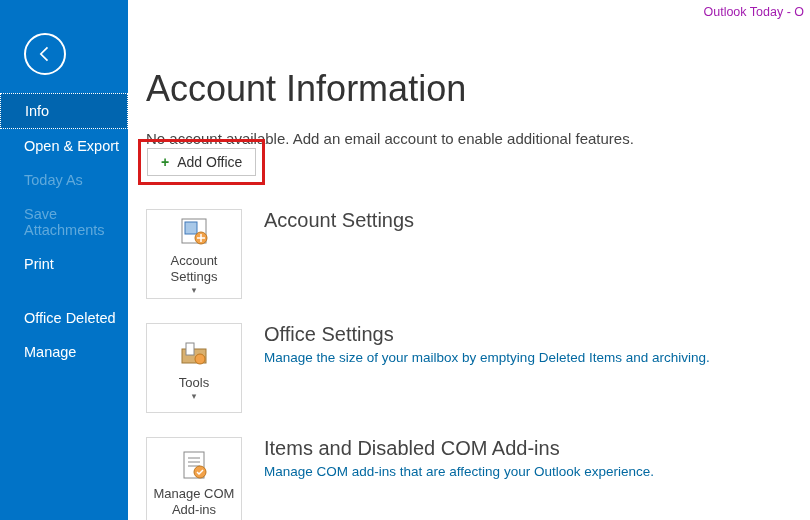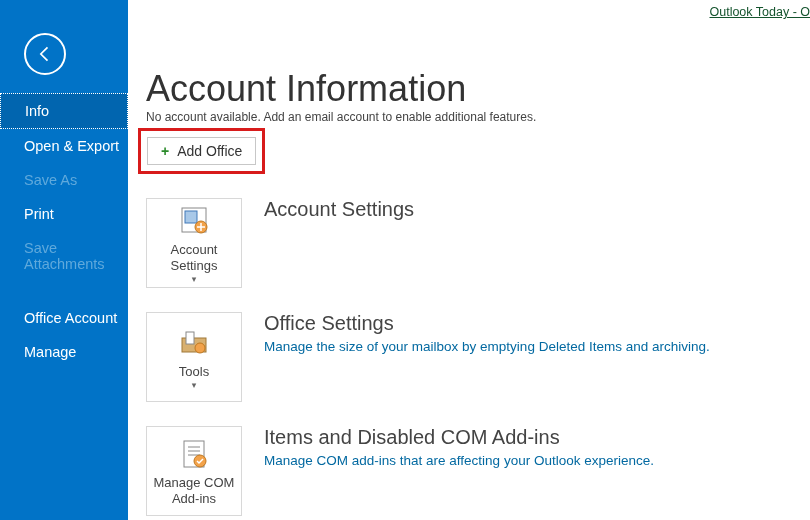--- a/index.html
+++ b/index.html
@@ -48,37 +48,36 @@
     }
     .nav-gap { height: 20px; }
     .main {
       flex: 1;
       padding: 0;
       position: relative;
     }
     .titlebar {
       position: absolute;
       top: 5px;
-      right: 0;
+      right: 6px;
       font-size: 12.5px;
-      color: #14532d;
-      text-decoration: underline;
+      color: #a21caf;
     }
     .content {
       padding: 68px 18px 0 18px;
     }
     h1 {
       font-weight: 300;
       font-size: 36px;
       color: #333;
+      margin-bottom: 20px;
     }
     .subtext {
-      font-size: 12px;
+      font-size: 15px;
       color: #444;
-      margin-bottom: 12px;
     }
     .highlight-box {
       border: 3px solid #d81b1b;
       display: inline-block;
       padding: 6px;
       margin-top: -8px;
       margin-left: -8px;
     }
     .add-account-btn {
       border: 1px solid #c7c7c7;
@@ -141,25 +140,25 @@
 
 <div class="sidebar">
   <div class="back-btn">
     <svg viewBox="0 0 24 24">
       <path d="M15 4 L7 12 L15 20" stroke="#fff" stroke-width="2" fill="none"></path>
     </svg>
   </div>
   <div id="nav-list">
       <div class="nav-item selected">Info</div>
       <div class="nav-item">Open &amp; Export</div>
-      <div class="nav-item disabled">Save As</div>
+      <div class="nav-item disabled">Today As</div>
+      <div class="nav-item disabled">Save Attachments</div>
       <div class="nav-item">Print</div>
-      <div class="nav-item disabled">Save Attachments</div>
       <div class="nav-gap"></div>
-      <div class="nav-item">Office Account</div>
+      <div class="nav-item">Office Deleted</div>
       <div class="nav-item">Manage</div>
     </div>
 </div>
 
 <div class="main">
   <div class="titlebar">Outlook Today  -  O</div>
   <div class="content">
     <h1>Account Information</h1>
     <div class="subtext">No account available. Add an email account to enable additional features.</div>
     <div class="highlight-box">

